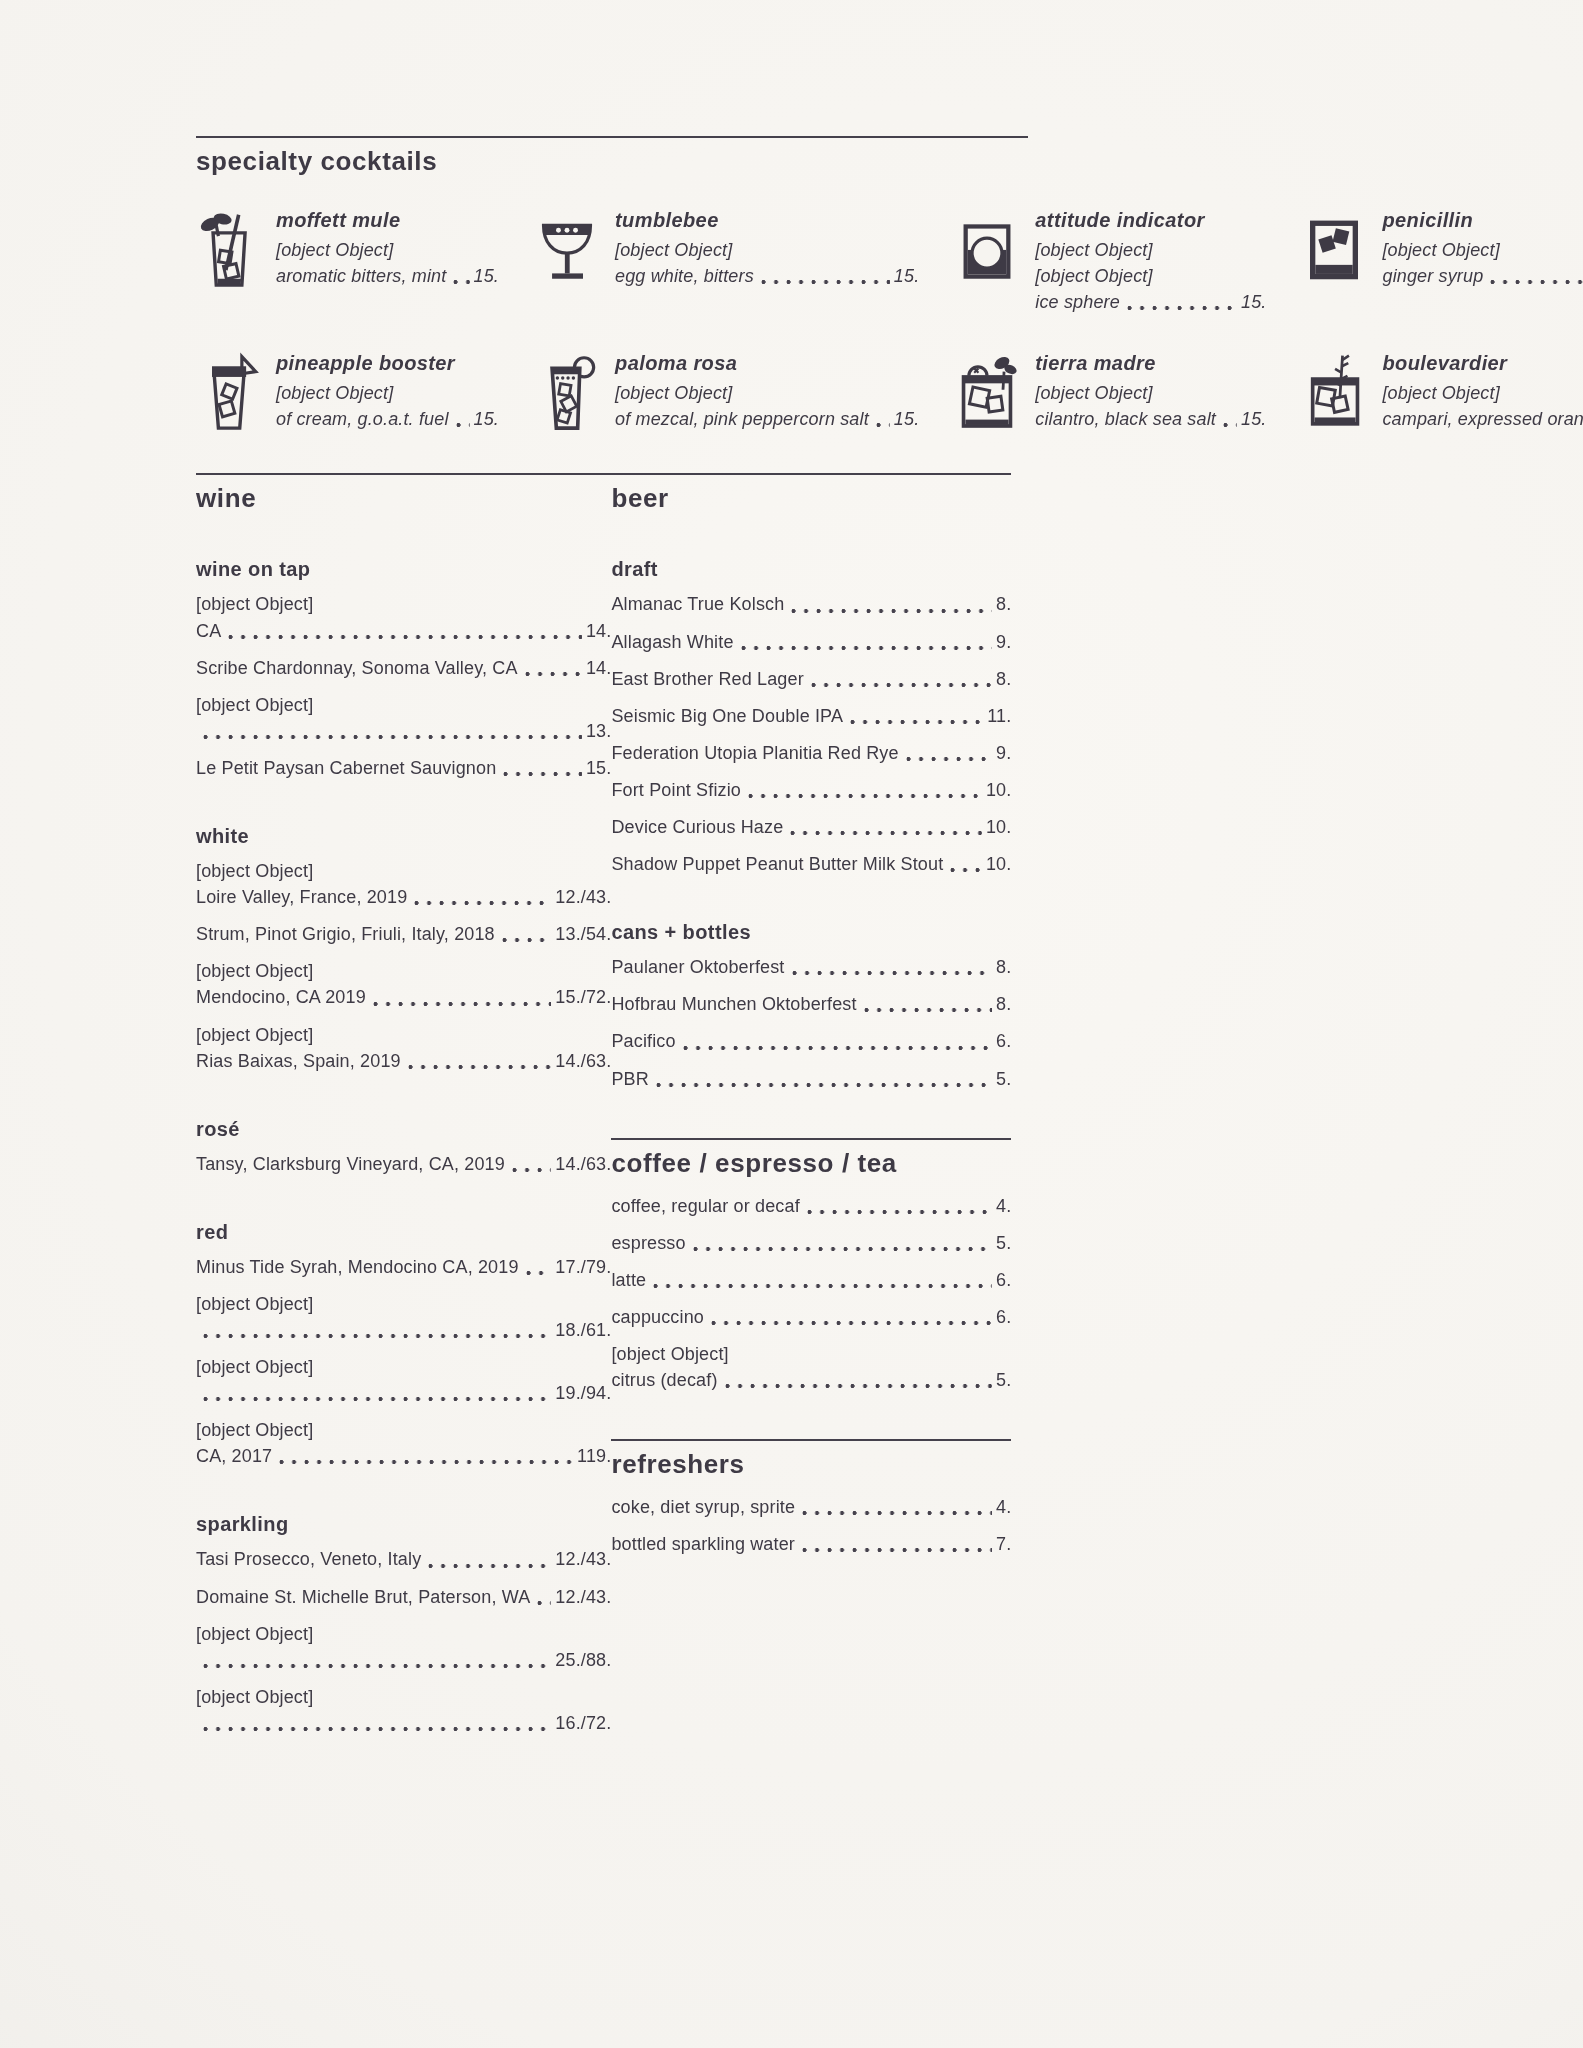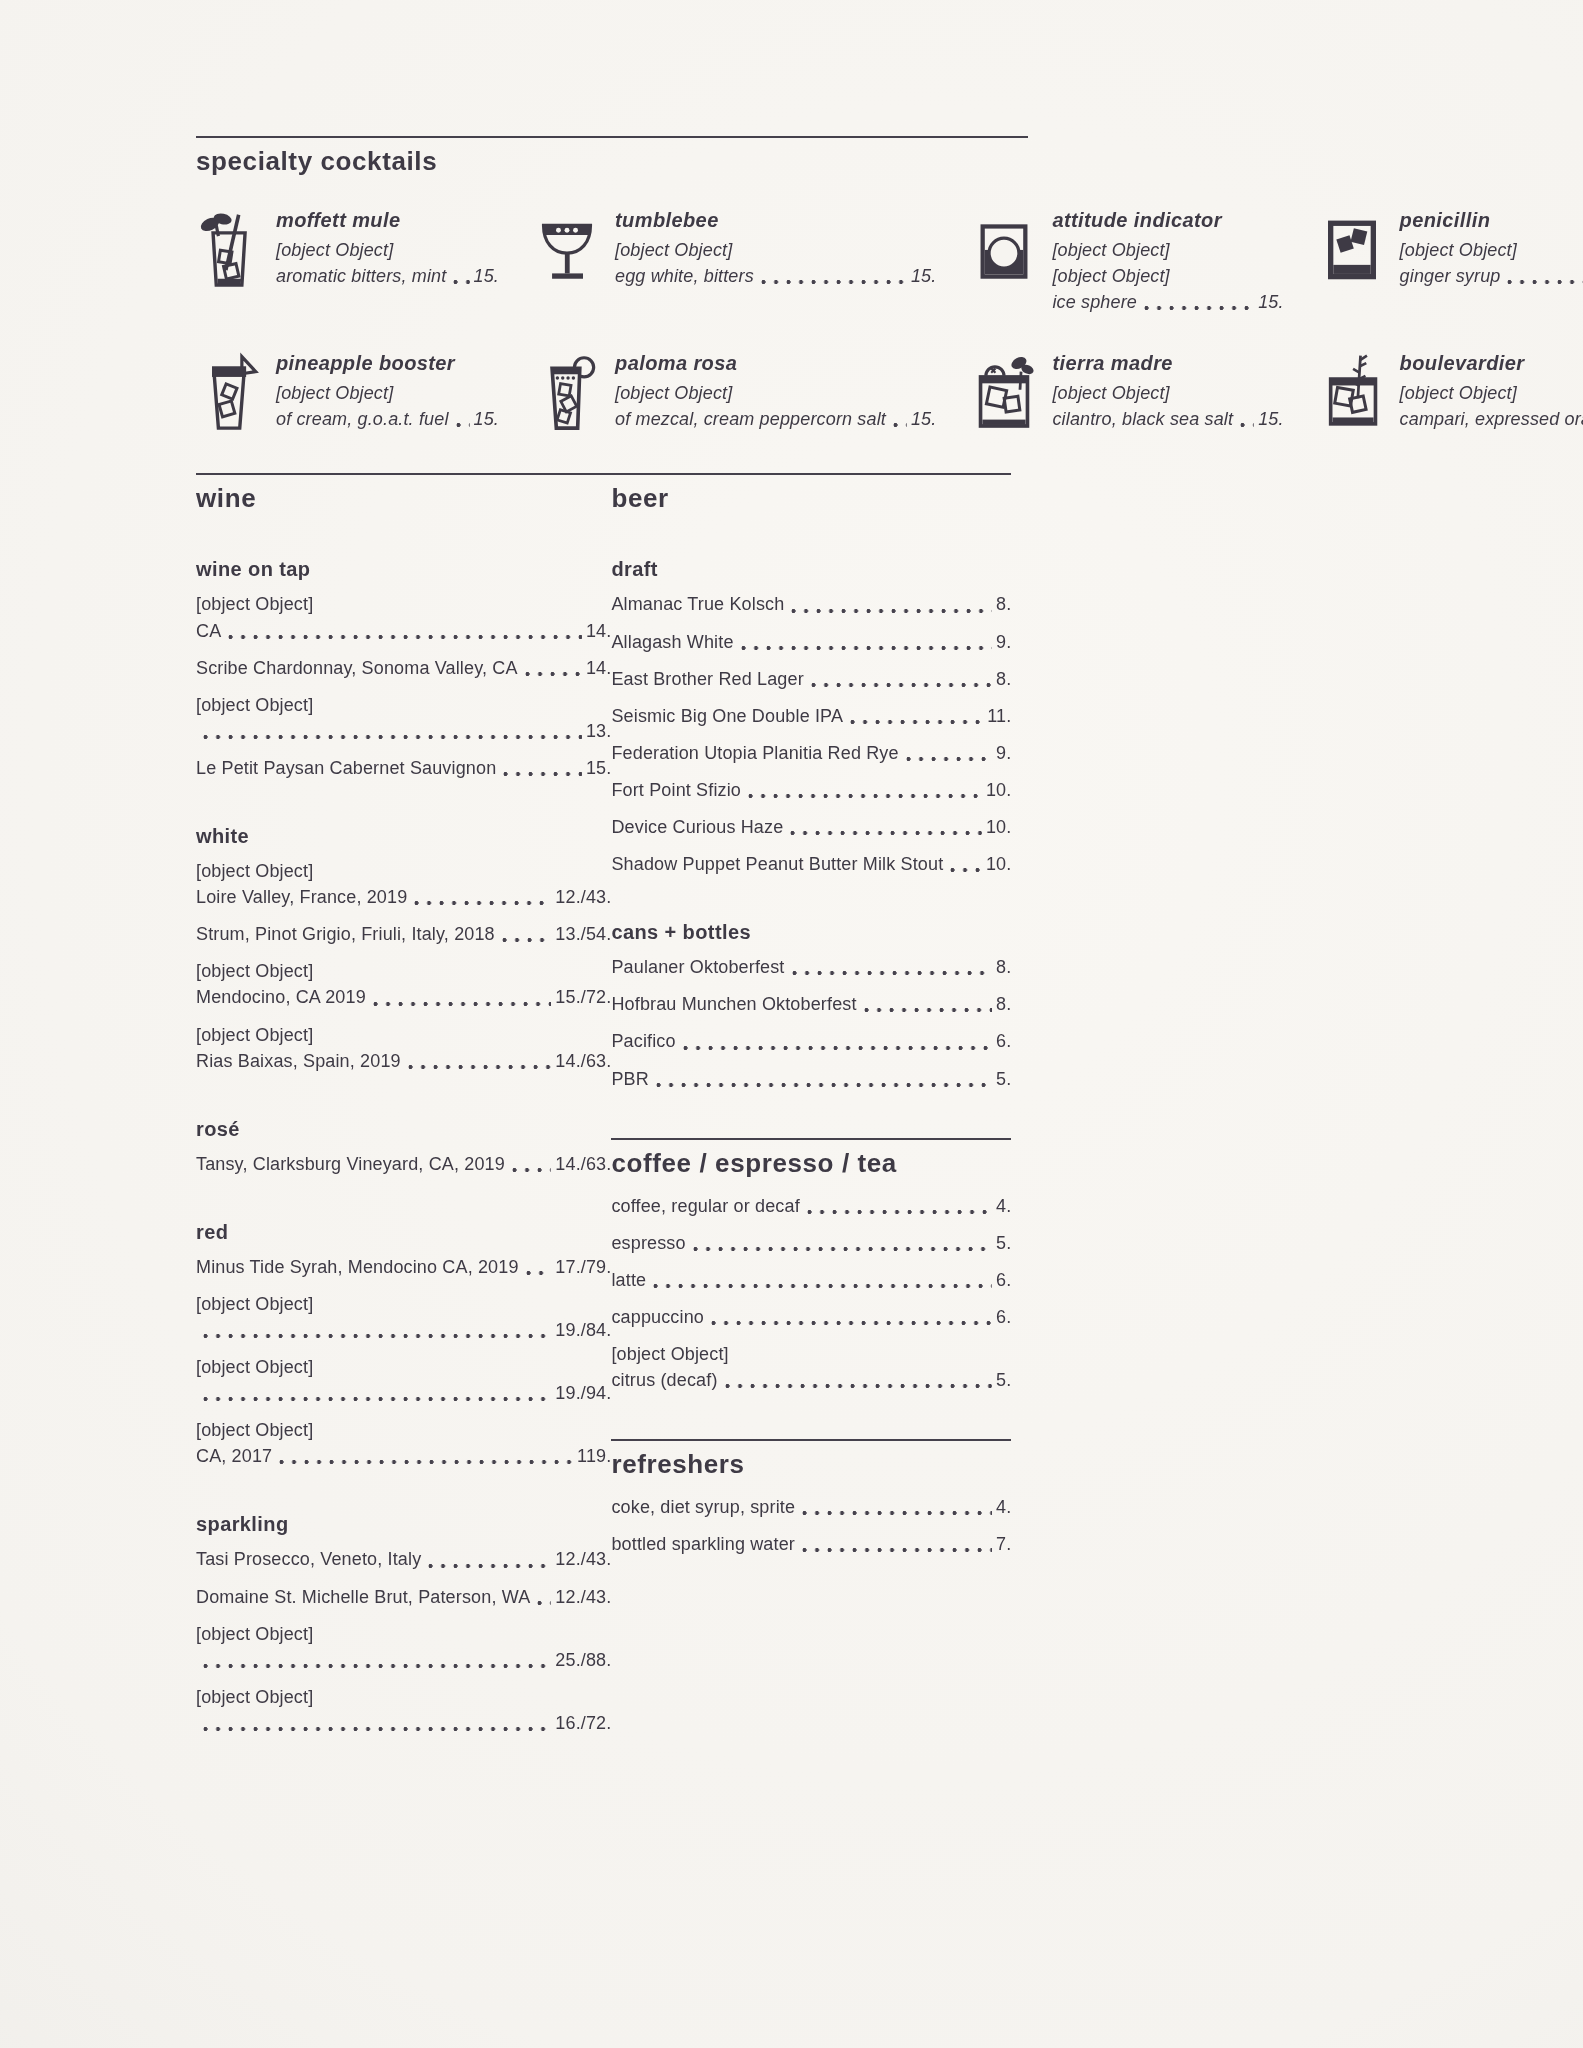--- a/index.html
+++ b/index.html
@@ -245,21 +245,21 @@
               <use href="#i-paloma-glass"></use>
             </svg>
             <div class="ctext">
               <div class="cname">paloma rosa</div>
               <div class="mi">
                 <div>
 
                 <div class="wline">[object Object]</div>
                 </div>
                 <div class="pline">
-                  <span class="txt">of mezcal, cream peppercorn salt</span>
+                  <span class="txt">of mezcal, pink peppercorn salt</span>
                   <span class="leader"></span>
                   <span class="price">15.</span>
                 </div>
               </div>
             </div>
           </div>
 
           <div class="cocktail">
             <svg class="cicon">
               <use href="#i-tierra-glass"></use>
@@ -448,21 +448,21 @@
                     </div>
 
                     <div class="mi">
                       <div>
 
                       <div class="wline">[object Object]</div>
                     </div>
                       <div class="pline">
                         <span class="txt"></span>
                         <span class="leader"></span>
-                        <span class="price">19./84.</span>
+                        <span class="price">18./61.</span>
                       </div>
                     </div>
 
                     <div class="mi">
                       <div>
 
                       <div class="wline">[object Object]</div>
                     </div>
                       <div class="pline">
                         <span class="txt"></span>

